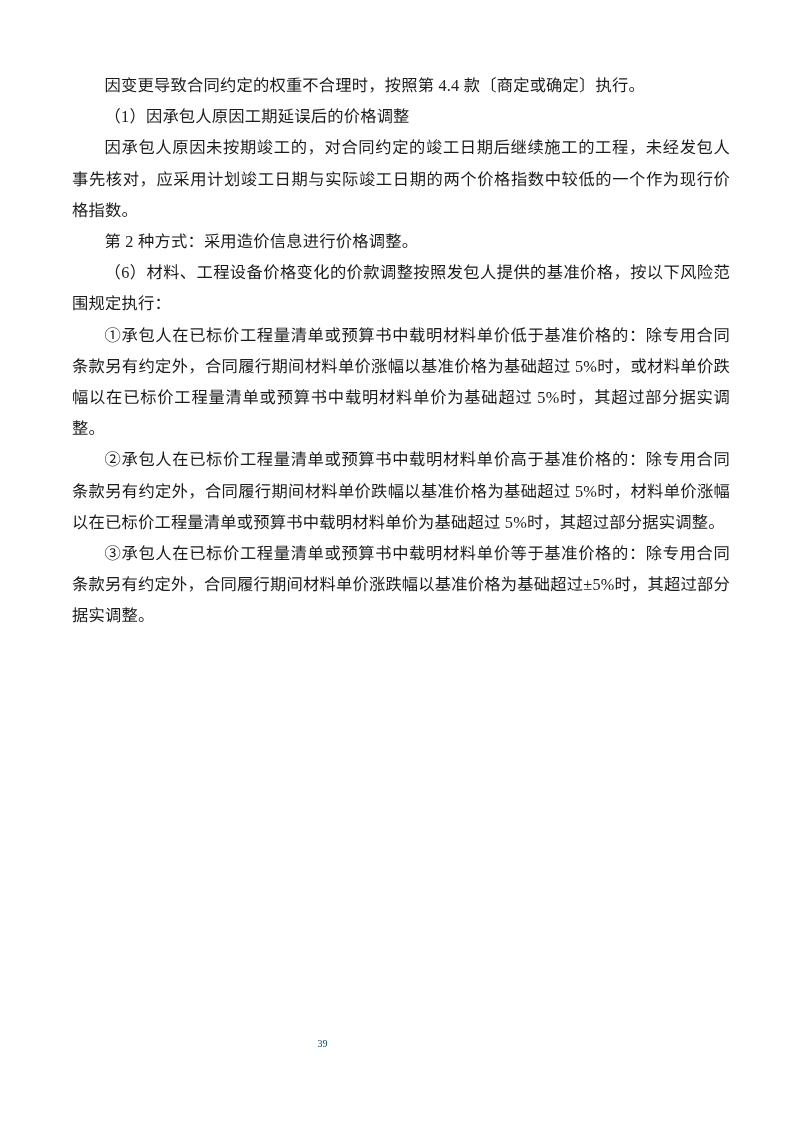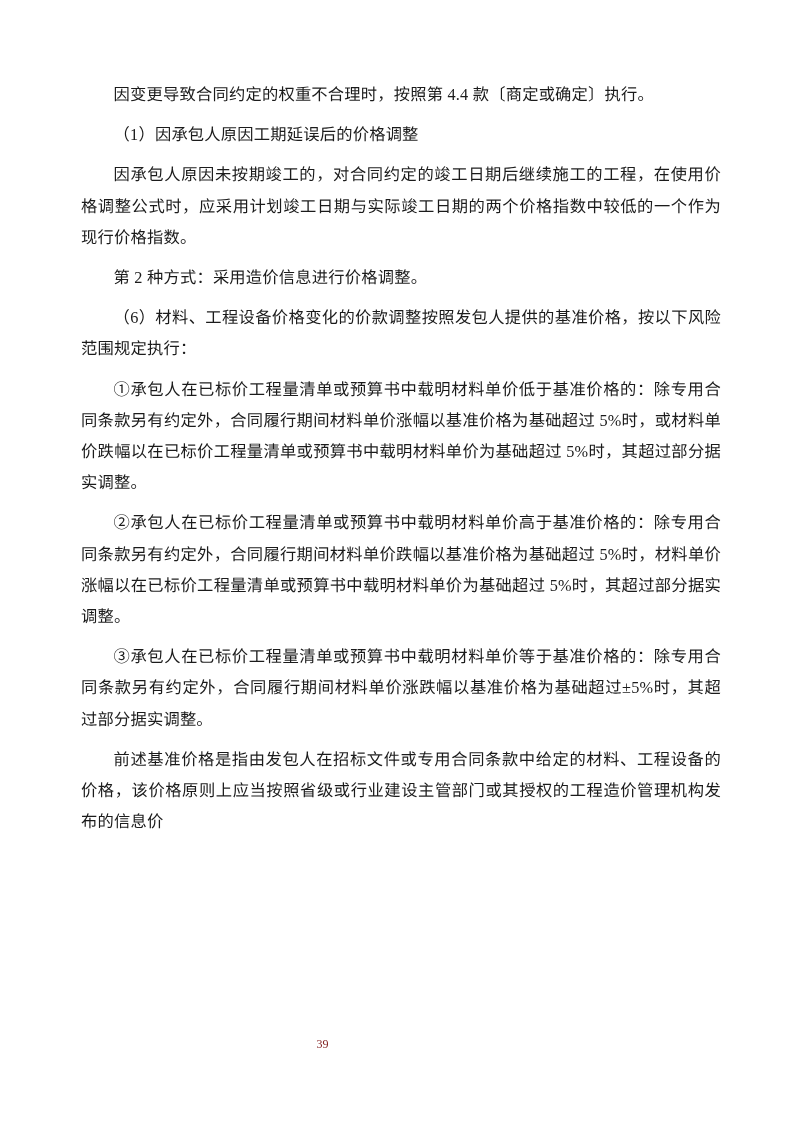--- a/index.html
+++ b/index.html
@@ -22,44 +22,43 @@
     left: 72px;
     top: 70px;
     width: 658px;
     font-size: 16.3px;
     line-height: 31.2px;
     text-align: justify;
     text-justify: inter-ideograph;
     letter-spacing: 0.2px;
   }
   .body-text p {
-    margin: 9px;
+    margin: 0;
     padding: 0;
     text-indent: 2em;
   }
   .page-number {
     position: absolute;
     top: 1034px;
     left: 0;
     width: 645px;
     text-align: center;
-    font-size: 12px;
+    font-size: 10px;
     line-height: 20px;
-    color: #7f1d1d;
+    color: #0c4a6e;
   }
 </style>
 </head>
 <body>
 
 <div class="page">
   <div class="body-text">
     <p>因变更导致合同约定的权重不合理时，按照第 4.4 款〔商定或确定〕执行。</p>
     <p>（1）因承包人原因工期延误后的价格调整</p>
-    <p>因承包人原因未按期竣工的，对合同约定的竣工日期后继续施工的工程，在使用价格调整公式时，应采用计划竣工日期与实际竣工日期的两个价格指数中较低的一个作为现行价格指数。</p>
+    <p>因承包人原因未按期竣工的，对合同约定的竣工日期后继续施工的工程，未经发包人事先核对，应采用计划竣工日期与实际竣工日期的两个价格指数中较低的一个作为现行价格指数。</p>
     <p>第 2 种方式：采用造价信息进行价格调整。</p>
     <p>（6）材料、工程设备价格变化的价款调整按照发包人提供的基准价格，按以下风险范围规定执行：</p>
     <p>①承包人在已标价工程量清单或预算书中载明材料单价低于基准价格的：除专用合同条款另有约定外，合同履行期间材料单价涨幅以基准价格为基础超过 5%时，或材料单价跌幅以在已标价工程量清单或预算书中载明材料单价为基础超过 5%时，其超过部分据实调整。</p>
     <p>②承包人在已标价工程量清单或预算书中载明材料单价高于基准价格的：除专用合同条款另有约定外，合同履行期间材料单价跌幅以基准价格为基础超过 5%时，材料单价涨幅以在已标价工程量清单或预算书中载明材料单价为基础超过 5%时，其超过部分据实调整。</p>
     <p>③承包人在已标价工程量清单或预算书中载明材料单价等于基准价格的：除专用合同条款另有约定外，合同履行期间材料单价涨跌幅以基准价格为基础超过±5%时，其超过部分据实调整。</p>
-    <p>前述基准价格是指由发包人在招标文件或专用合同条款中给定的材料、工程设备的价格，该价格原则上应当按照省级或行业建设主管部门或其授权的工程造价管理机构发布的信息价</p>
   </div>
   <div class="page-number">39</div>
 </div>
 
 </body></html>

